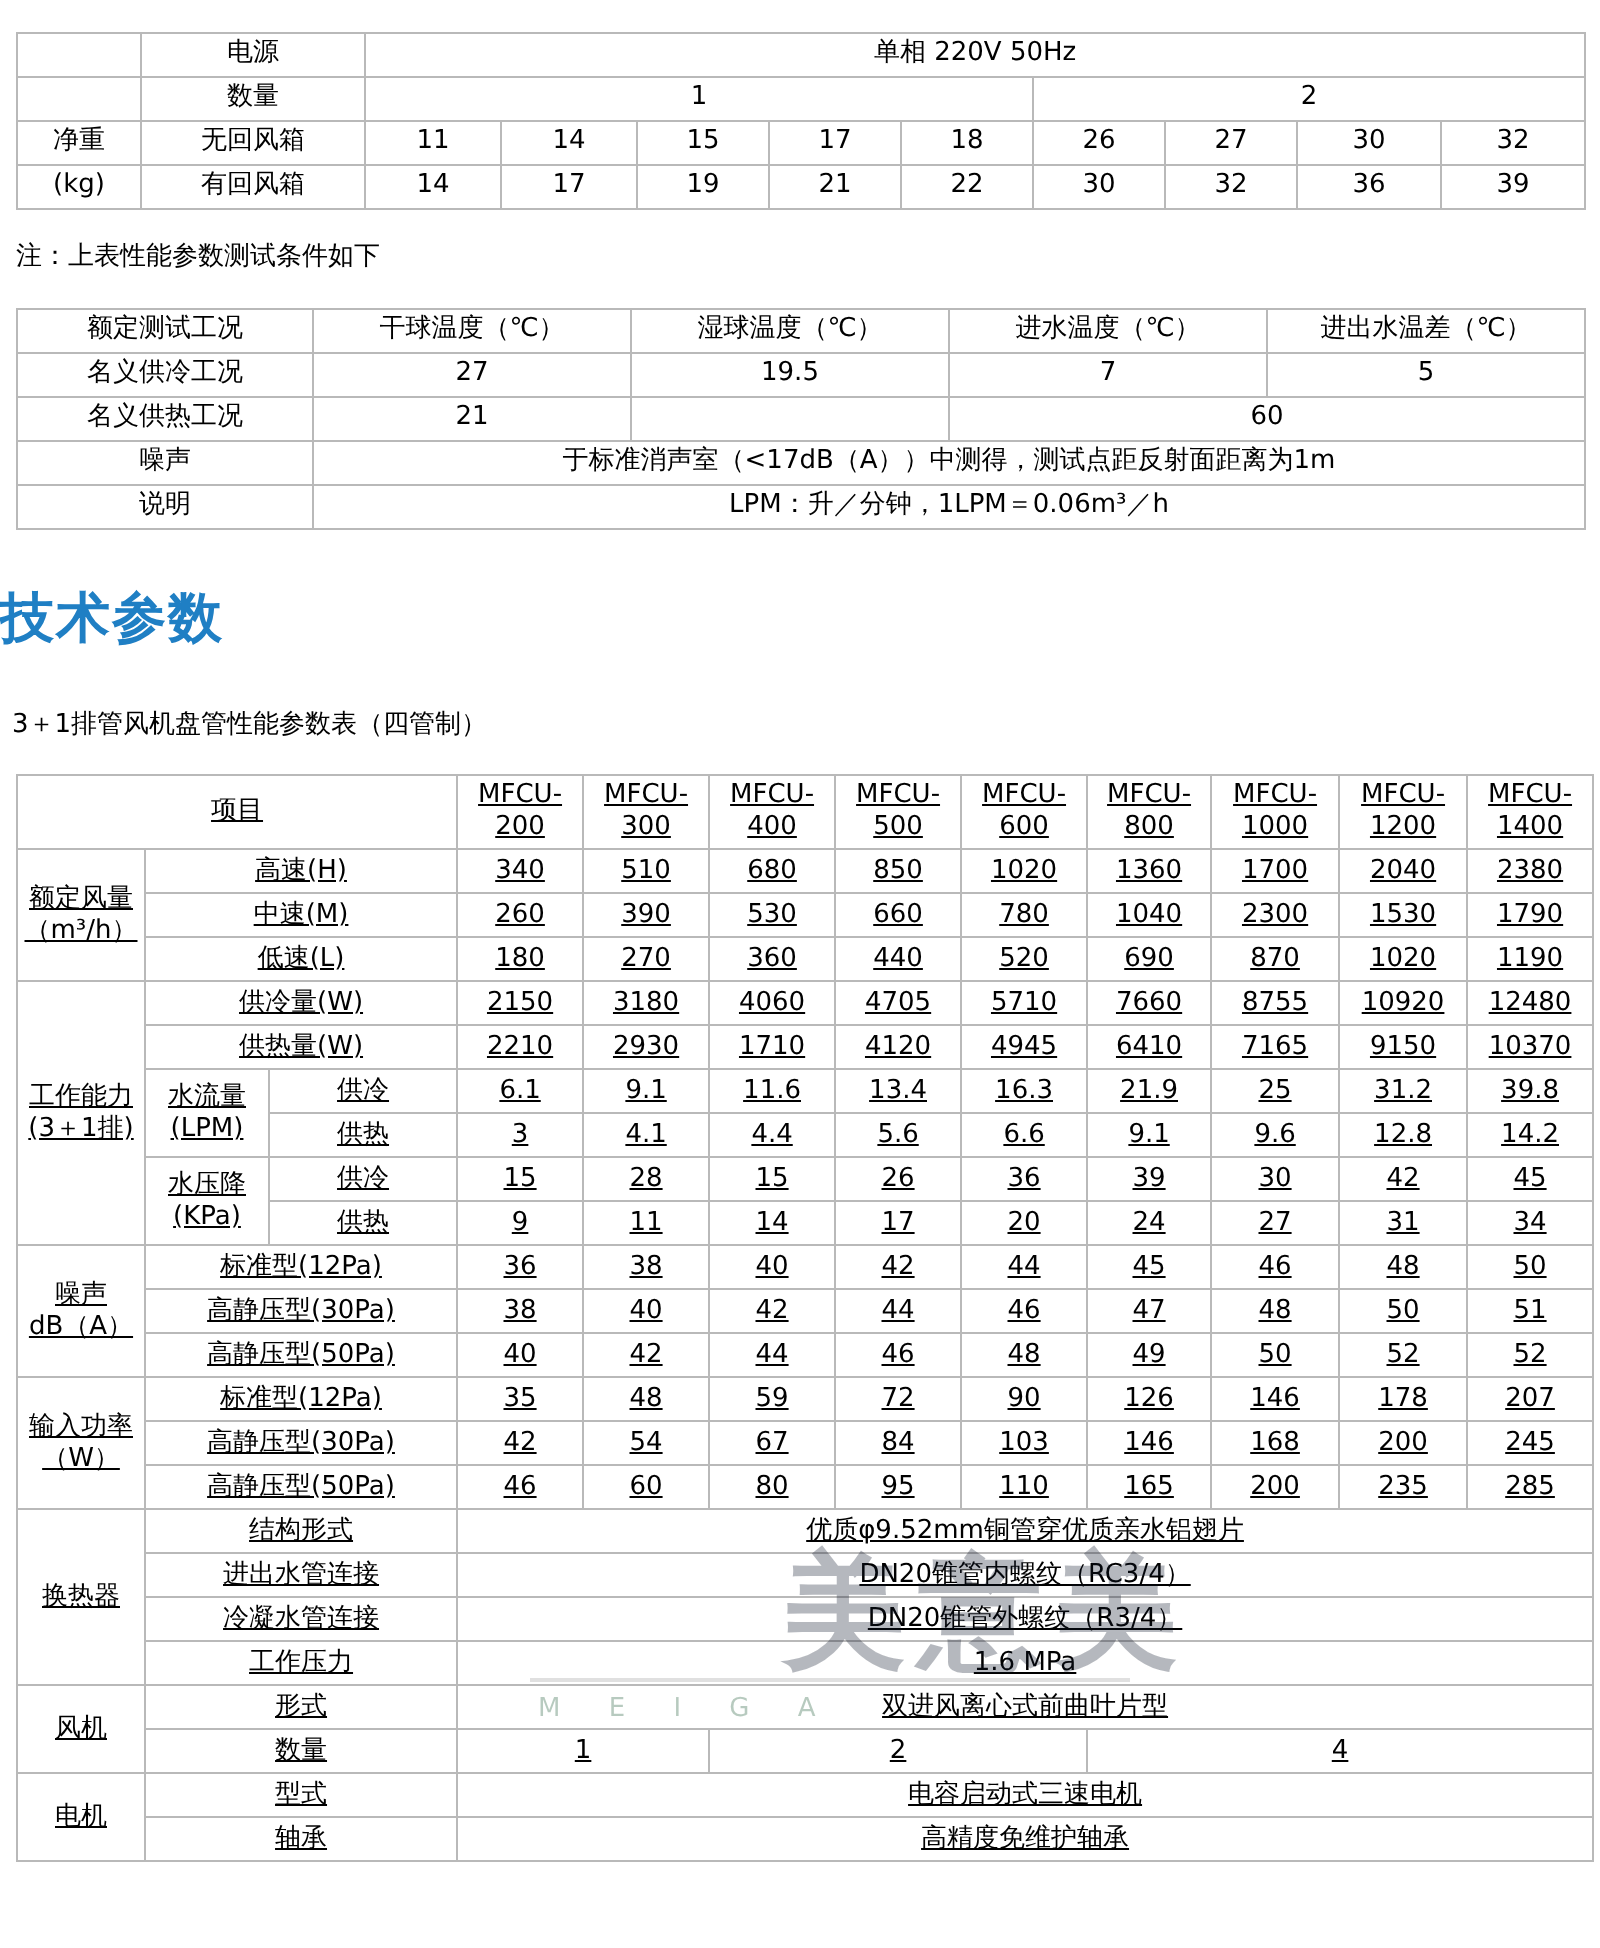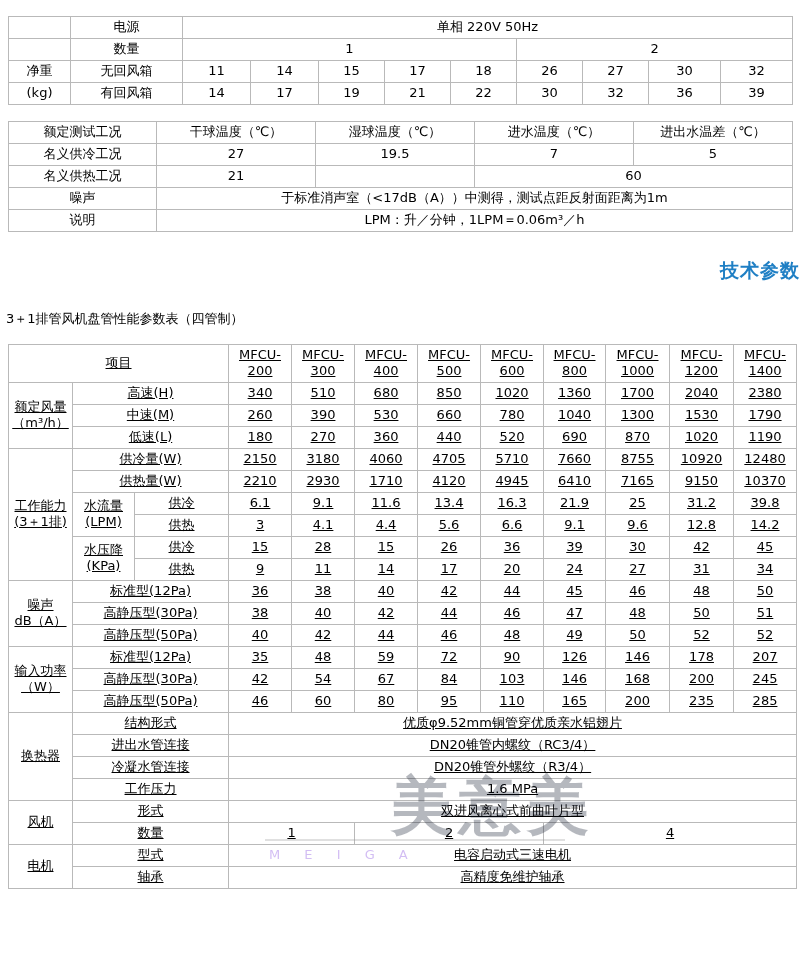--- a/index.html
+++ b/index.html
@@ -30,23 +30,23 @@
   }
   .topcut td { height: 21px; }
 
   .note {
     font-size: 13px;
     margin: 7px 0 6px 8px;
     line-height: 1.3;
   }
 
   h2.section-title {
-    text-align: right;
+    text-align: left;
     color: #1f7fc4;
-    font-size: 19px;
+    font-size: 27px;
     font-weight: bold;
     margin: 26px 0 26px 0;
     letter-spacing: 1px;
     font-family: "DejaVu Sans", "Liberation Sans", sans-serif;
   }
 
   .subcap {
     font-size: 13px;
     margin: 0 0 6px 6px;
   }
@@ -69,21 +69,21 @@
     font-weight: bold;
     color: #0f172a;
     letter-spacing: 6px;
     line-height: 1;
     font-family: "DejaVu Serif", "Liberation Serif", serif;
     white-space: nowrap;
     text-align: right;
   }
   .wm-small {
     font-size: 13px;
-    color: #6d28d9;
+    color: #14532d;
     letter-spacing: 10px;
     margin-top: 6px;
     margin-left: 4px;
     white-space: nowrap;
     font-family: "DejaVu Sans", "Liberation Sans", sans-serif;
   }
   .wm-line {
     border-top: 2px solid #9a9a9a;
     width: 300px;
     margin-top: 2px;
@@ -143,20 +143,21 @@
         <td>21</td>
         <td>22</td>
         <td>30</td>
         <td>32</td>
         <td>36</td>
         <td>39</td>
       </tr>
     </tbody>
   </table>
 
+  <div class="note">注：上表性能参数测试条件如下</div>
 
   <table class="grid">
     <colgroup>
       <col style="width:148px">
         <col style="width:159px">
         <col style="width:159px">
         <col style="width:159px">
         <col style="width:159px">
     </colgroup>
     <tbody>
@@ -244,21 +245,21 @@
         <td>2380</td>
       </tr>
       <tr>
         <td colspan="2">中速(M)</td>
         <td>260</td>
         <td>390</td>
         <td>530</td>
         <td>660</td>
         <td>780</td>
         <td>1040</td>
-        <td>1300</td>
+        <td>2300</td>
         <td>1530</td>
         <td>1790</td>
       </tr>
       <tr>
         <td colspan="2">低速(L)</td>
         <td>180</td>
         <td>270</td>
         <td>360</td>
         <td>440</td>
         <td>520</td>

